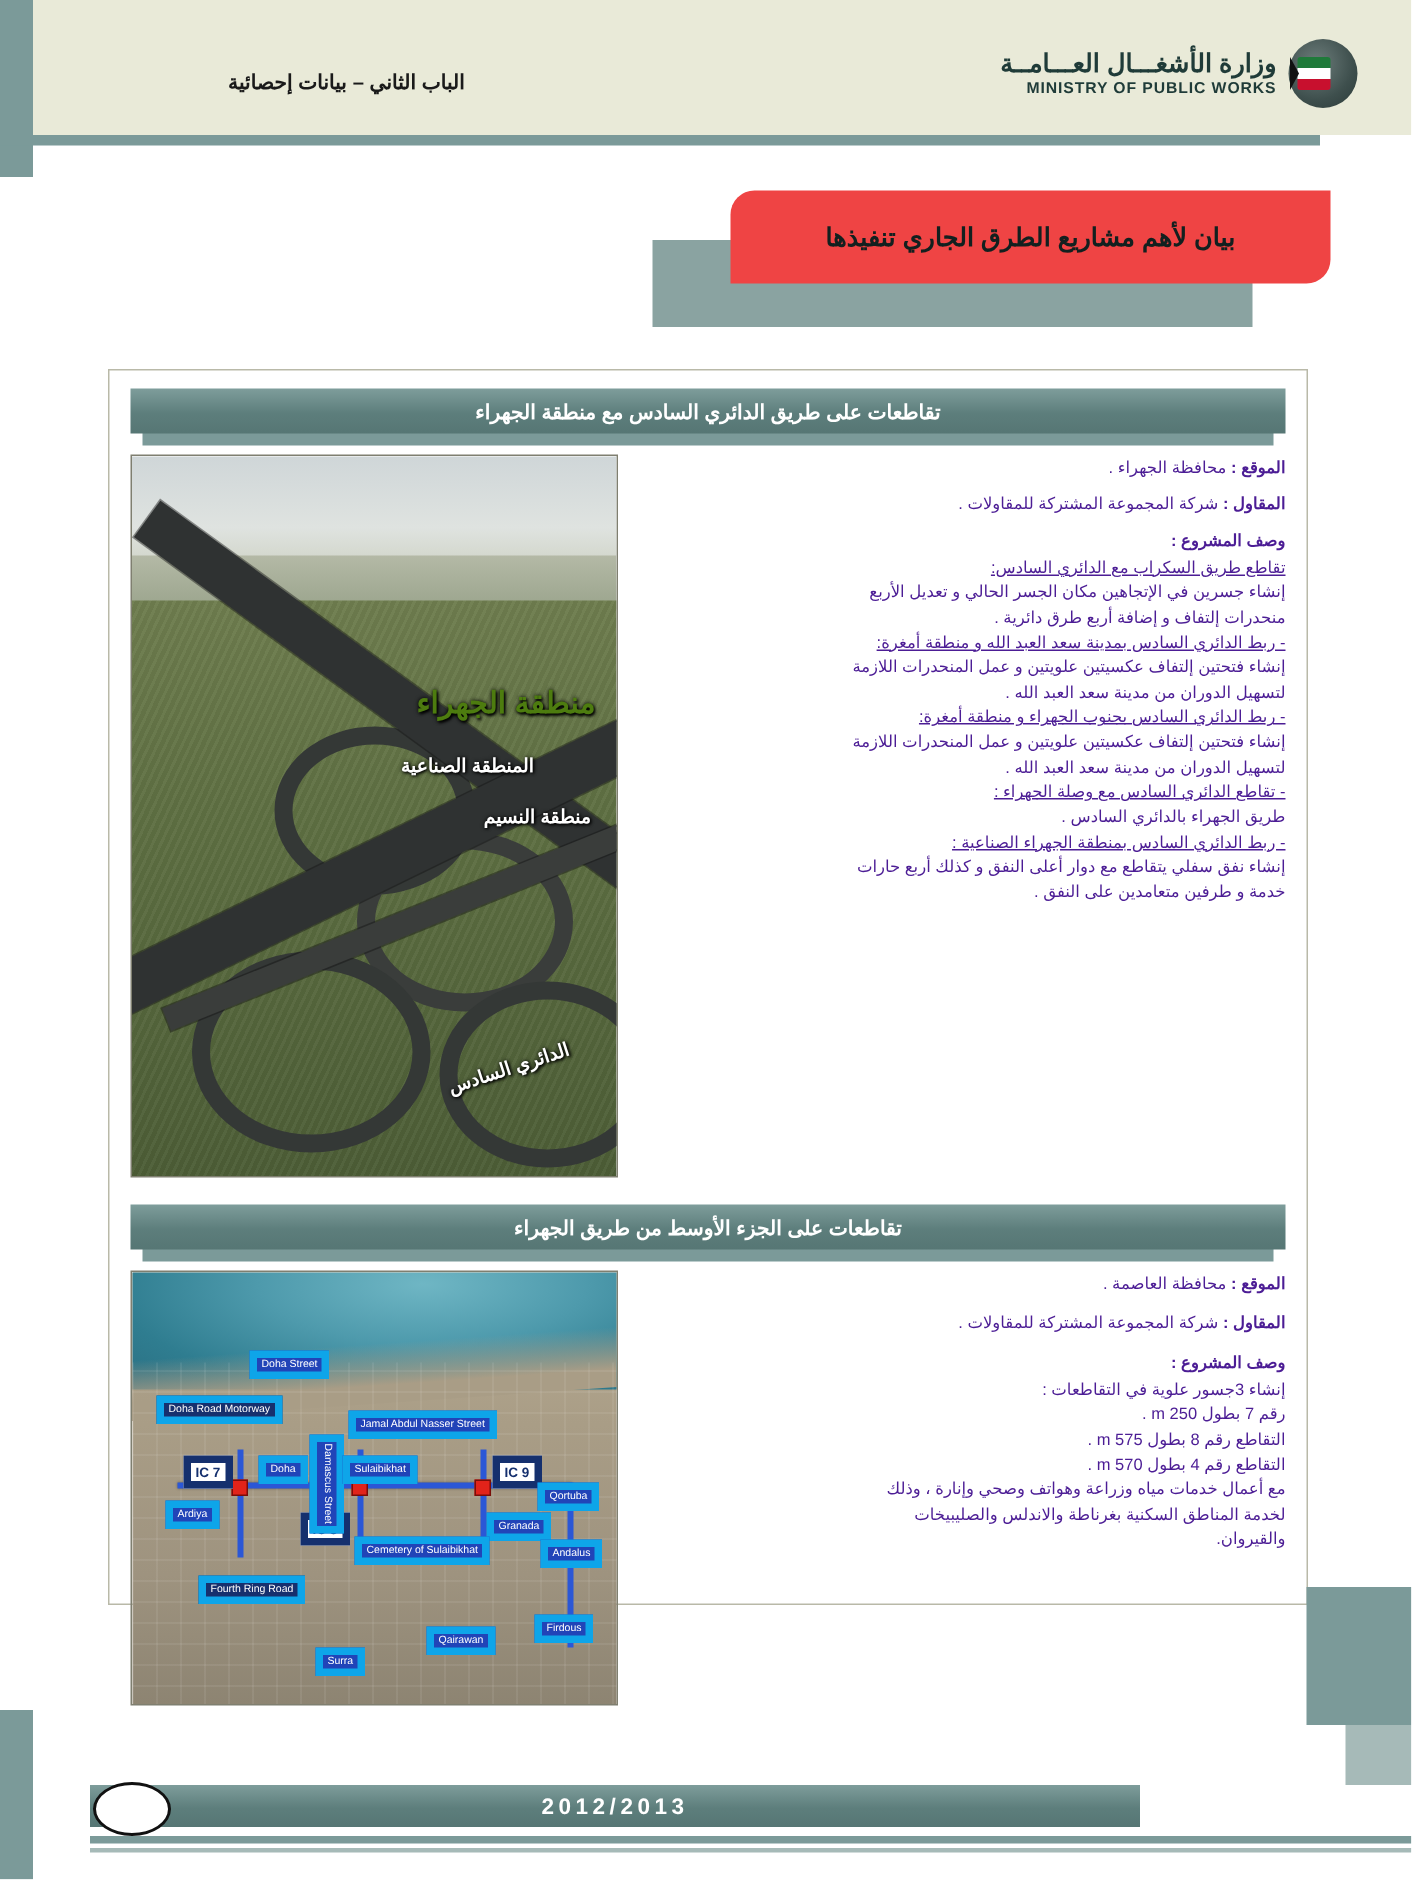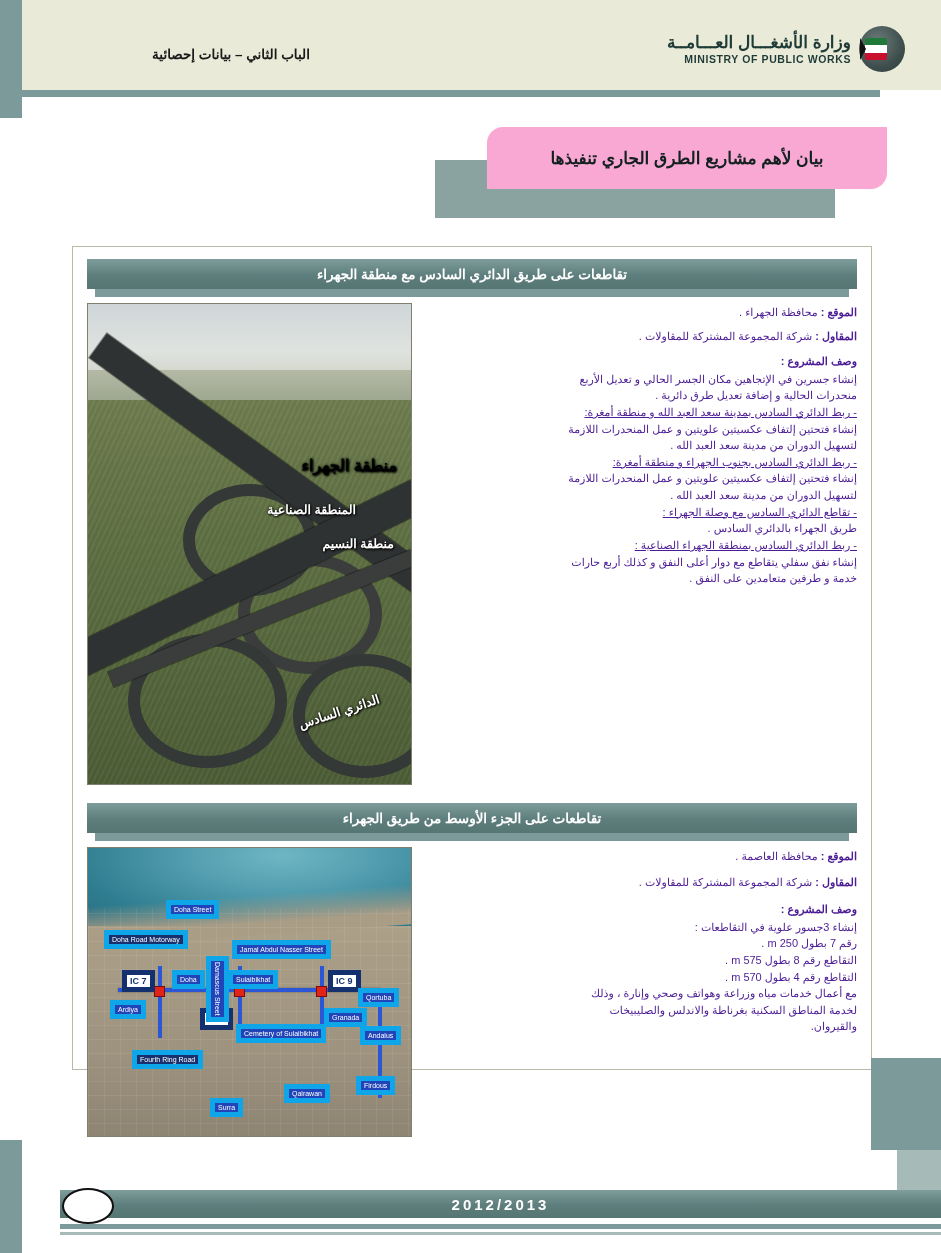--- a/index.html
+++ b/index.html
@@ -96,21 +96,21 @@
   .title-shadow {
     position: absolute;
     left: 435px; top: 160px;
     width: 400px; height: 58px;
     background: #8aa3a1;
   }
   .title-pill {
     position: absolute;
     left: 487px; top: 127px;
     width: 400px; height: 62px;
-    background: #f9a8d4;
+    background: #ef4444;
     border-radius: 16px 0 16px 0;
     display: flex;
     align-items: center;
     justify-content: center;
   }
   .title-pill span {
     font-size: 17px;
     font-weight: bold;
     color: #12201f;
   }
@@ -234,21 +234,21 @@
   .loop.l3 { left: 205px; top: 350px; width: 120px; height: 100px; border-color:#343836; }
   .loop.l4 { left: 95px; top: 180px; width: 110px; height: 88px; border-color:#343836; }
   .ph-label {
     position: absolute;
     font-size: 12.5px;
     font-weight: bold;
     color: #ffffff;
     text-shadow: 0 0 3px #000, 1px 1px 2px #000;
     direction: rtl;
   }
-  .ph-label.jahra { right: 14px; top: 152px; color:#000000; font-size:16px;}
+  .ph-label.jahra { right: 14px; top: 152px; color:#4d7c0f; font-size:20px;}
   .ph-label.sinaiya { right: 55px; top: 198px; }
   .ph-label.naseem { right: 17px; top: 232px; }
   .ph-label.sadis { right: 30px; top: 400px; transform: rotate(-18deg); }
 
   
   .photo2 { height: 290px; }
   .ph2-bg {
     position:absolute; left:0; top:0; width:100%; height:100%;
     background: linear-gradient(to bottom, #b9ac93 0%, #a99d86 35%, #9e937f 70%, #8d8472 100%);
   }
@@ -288,21 +288,21 @@
     direction:ltr;
   }
   .mlabel.dark { background:#17306e; }
   .mlabel.big { font-size:9px; font-weight:bold; background:#ffffff; color:#15306e; border-color:#15306e; }
 
   
   .footer-left-strip {
     position:absolute; left:0; top:1140px; width:22px; height:113px; background:#7b9a99;
   }
   .footer-bar {
-    position:absolute; left:60px; top:1190px; width:881px; height:28px;
+    position:absolute; left:60px; top:1190px; width:700px; height:28px;
     background: linear-gradient(to bottom, #7e9d9b 0%, #5d7e7c 55%, #567674 100%);
     display:flex; align-items:center; justify-content:center;
   }
   .footer-bar span {
     font-size:15px; font-weight:bold; color:#ffffff; letter-spacing:3px; direction:ltr;
   }
   .footer-line {
     position:absolute; left:60px; top:1224px; width:881px; height:5px; background:#7b9a99;
   }
   .footer-line2 {
@@ -358,22 +358,23 @@
       </div>
 
       <div class="sec-body">
         <div class="sec-text">
           <p class="row"><span class="lbl">الموقع :</span>
             <span>محافظة الجهراء .</span></p>
           <p class="row" style="margin-top:8px;"><span class="lbl">المقاول :</span>
             <span>شركة المجموعة المشتركة للمقاولات .</span></p>
           <p class="row lbl" style="margin-top:10px;">وصف المشروع :</p>
 
+          <p class="u block-title">تقاطع طريق السكراب مع الدائري السادس:</p>
           <p>إنشاء جسرين في الإتجاهين مكان الجسر الحالي و تعديل الأربع</p>
-          <p>منحدرات الحالية و إضافة تعديل طرق دائرية .</p>
+          <p>منحدرات إلتفاف و إضافة أربع طرق دائرية .</p>
 
           <p class="u block-title">- ربط الدائري السادس بمدينة سعد العبد الله و منطقة أمغرة:</p>
           <p>إنشاء فتحتين إلتفاف عكسيتين علويتين و عمل المنحدرات اللازمة</p>
           <p>لتسهيل الدوران من مدينة سعد العبد الله .</p>
 
           <p class="u block-title">- ربط الدائري السادس بجنوب الجهراء و منطقة أمغرة:</p>
           <p>إنشاء فتحتين إلتفاف عكسيتين علويتين و عمل المنحدرات اللازمة</p>
           <p>لتسهيل الدوران من مدينة سعد العبد الله .</p>
 
           <p class="u block-title">- تقاطع الدائري السادس مع وصلة الجهراء :</p>

